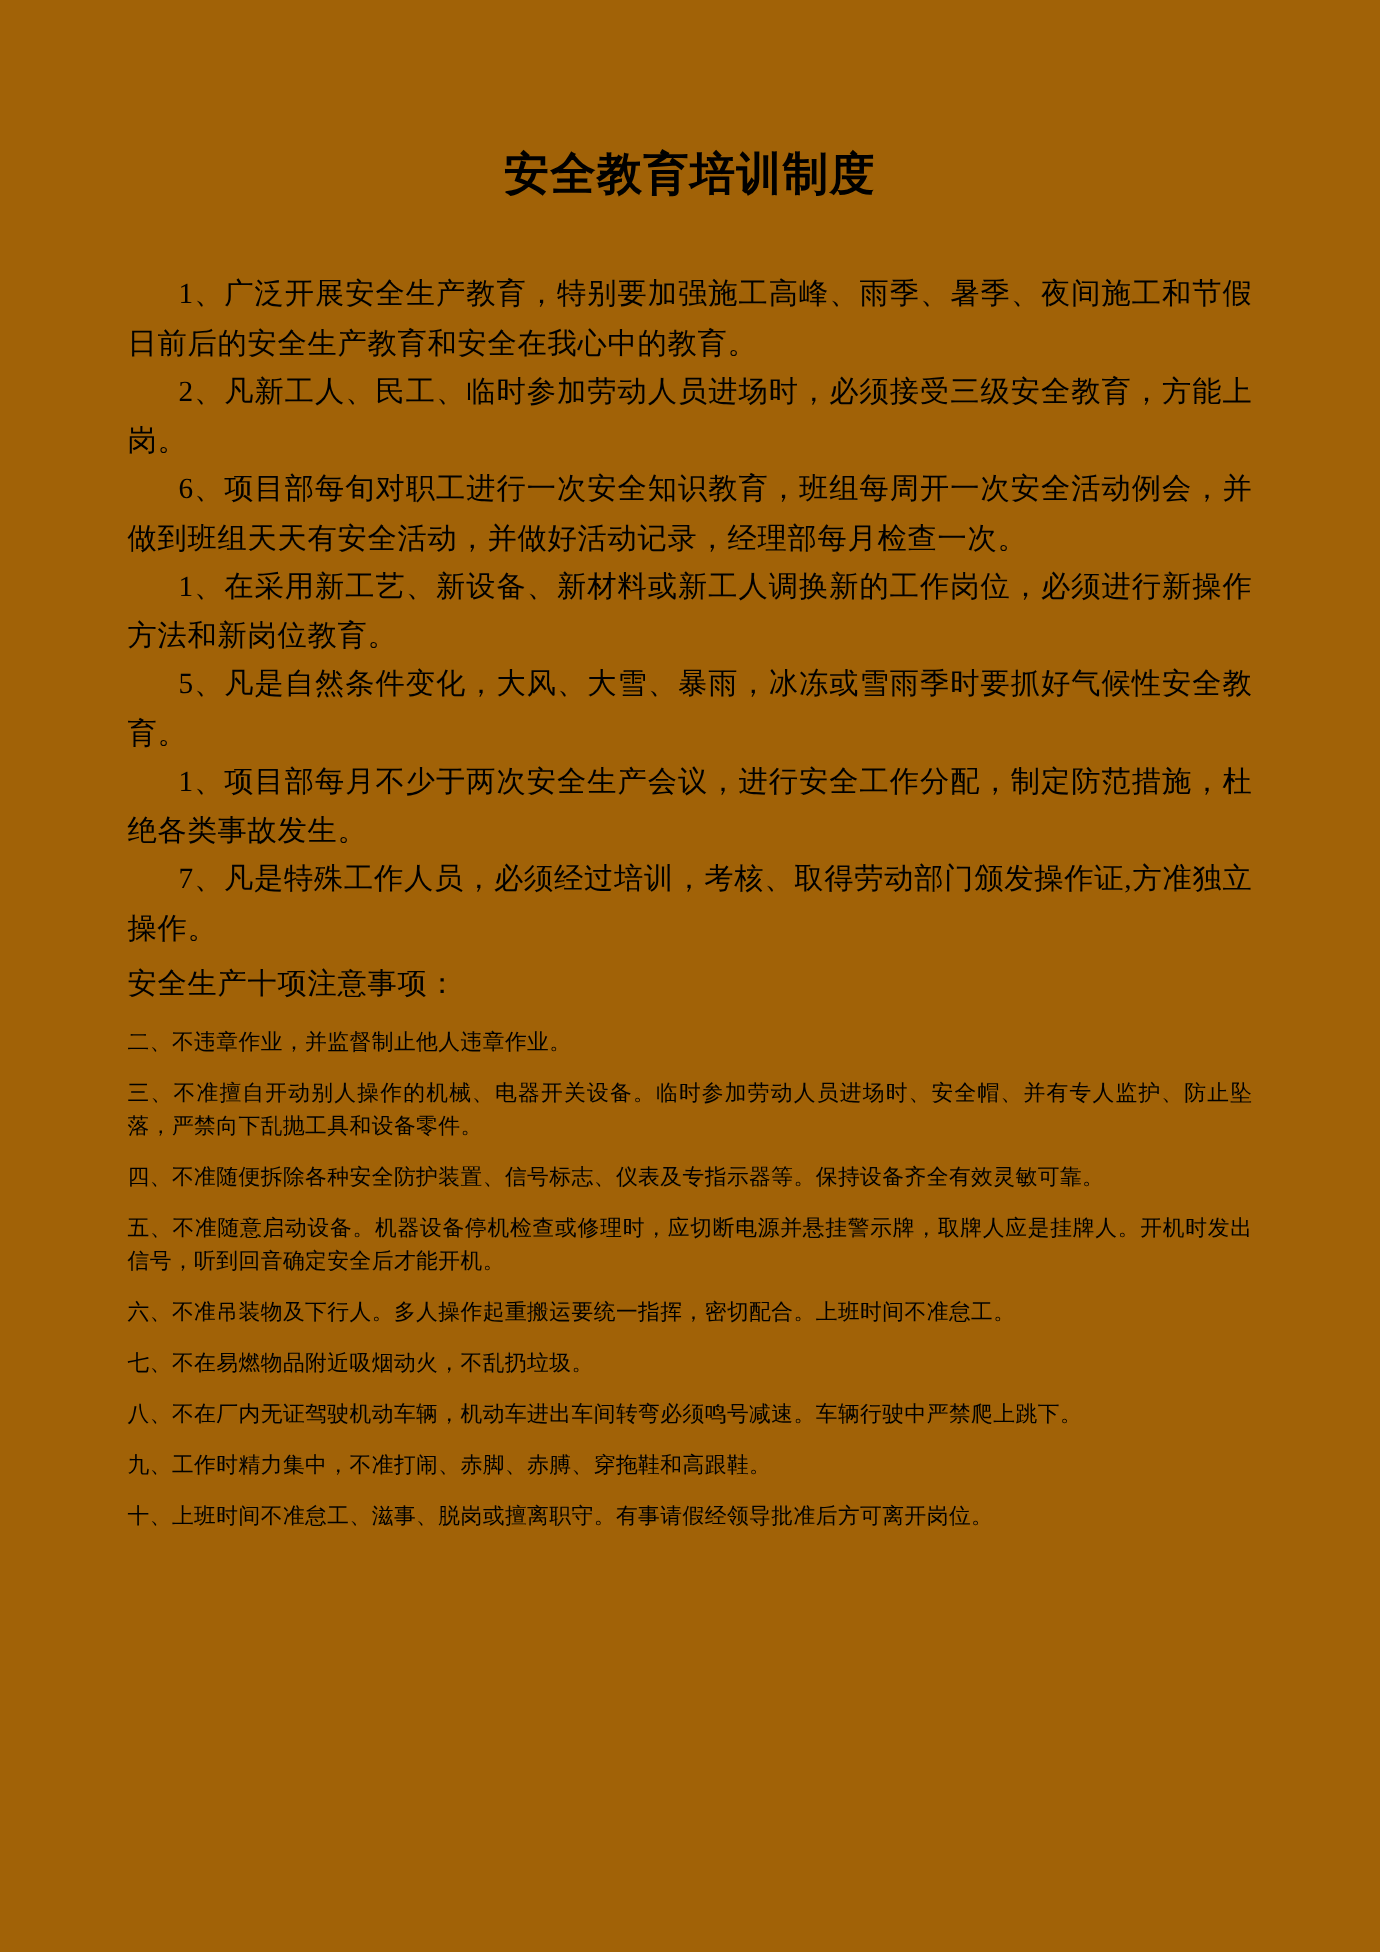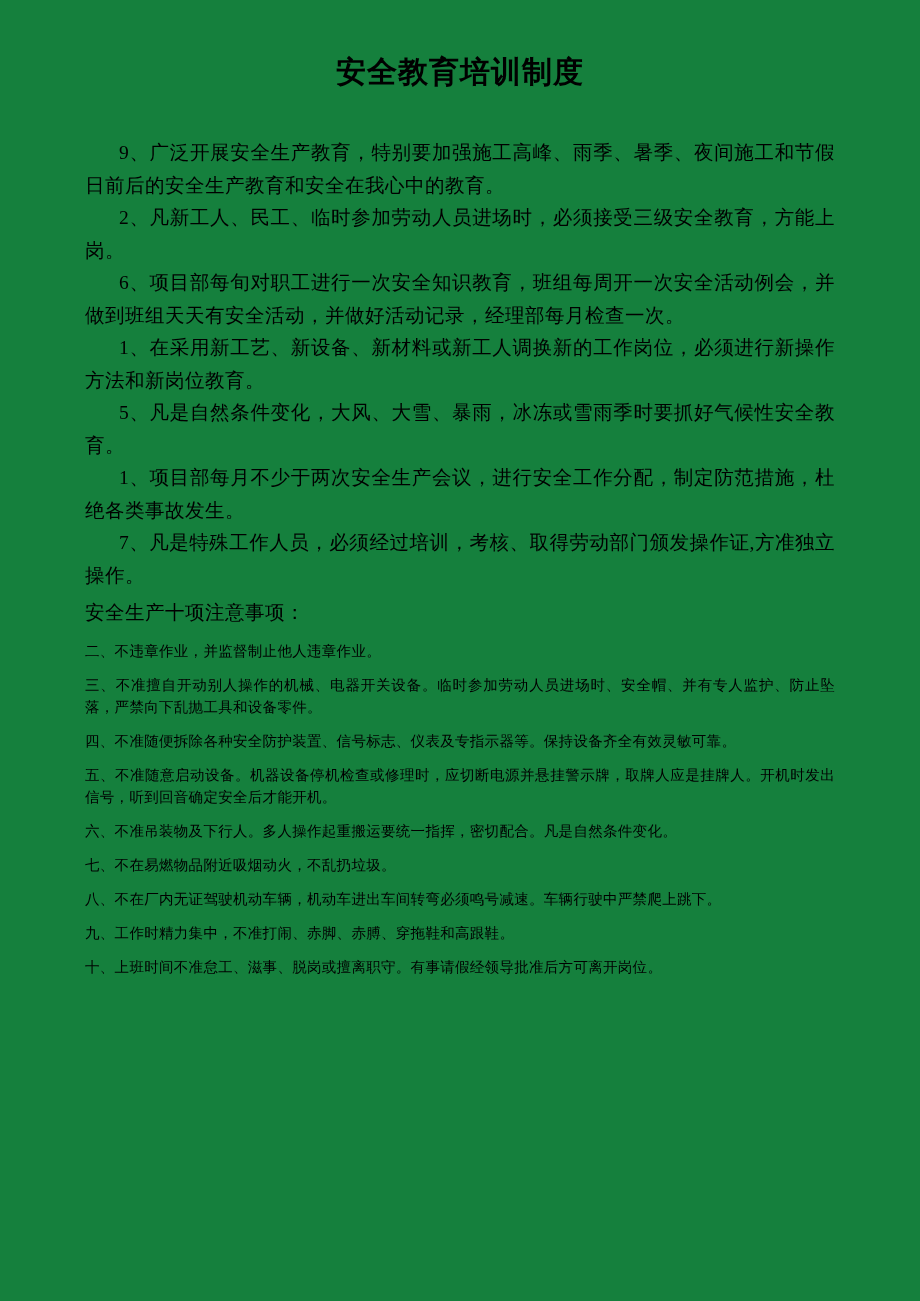--- a/index.html
+++ b/index.html
@@ -5,23 +5,23 @@
   html, body {
     margin: 0;
     padding: 0;
     background: #ffffff;
   }
   .page {
     position: relative;
     width: 920px;
     height: 1301px;
     margin: 0 auto;
-    background: #15803d;
+    background: #a16207;
     box-sizing: border-box;
-    padding: 52px 85px 0 85px;
+    padding: 96px 85px 0 85px;
     color: #000000;
     font-family: "Liberation Serif", "DejaVu Serif", serif;
   }
   .doc-title {
     margin: 0 0 44px 0;
     text-align: center;
     font-size: 30px;
     font-weight: bold;
     letter-spacing: 1px;
   }
@@ -55,36 +55,36 @@
   }
 </style>
 </head>
 <body>
 
 <div class="page">
 
   <h1 class="doc-title">安全教育培训制度</h1>
 
   <div class="body-paragraphs">
-    <p class="para">9、广泛开展安全生产教育，特别要加强施工高峰、雨季、暑季、夜间施工和节假日前后的安全生产教育和安全在我心中的教育。</p>
+    <p class="para">1、广泛开展安全生产教育，特别要加强施工高峰、雨季、暑季、夜间施工和节假日前后的安全生产教育和安全在我心中的教育。</p>
     <p class="para">2、凡新工人、民工、临时参加劳动人员进场时，必须接受三级安全教育，方能上岗。</p>
     <p class="para">6、项目部每旬对职工进行一次安全知识教育，班组每周开一次安全活动例会，并做到班组天天有安全活动，并做好活动记录，经理部每月检查一次。</p>
     <p class="para">1、在采用新工艺、新设备、新材料或新工人调换新的工作岗位，必须进行新操作方法和新岗位教育。</p>
     <p class="para">5、凡是自然条件变化，大风、大雪、暴雨，冰冻或雪雨季时要抓好气候性安全教育。</p>
     <p class="para">1、项目部每月不少于两次安全生产会议，进行安全工作分配，制定防范措施，杜绝各类事故发生。</p>
     <p class="para">7、凡是特殊工作人员，必须经过培训，考核、取得劳动部门颁发操作证,方准独立操作。</p>
   </div>
 
   <h2 class="section-heading">安全生产十项注意事项：</h2>
 
   <div class="notes">
     <p class="note">二、不违章作业，并监督制止他人违章作业。</p>
     <p class="note">三、不准擅自开动别人操作的机械、电器开关设备。临时参加劳动人员进场时、安全帽、并有专人监护、防止坠落，严禁向下乱抛工具和设备零件。</p>
     <p class="note">四、不准随便拆除各种安全防护装置、信号标志、仪表及专指示器等。保持设备齐全有效灵敏可靠。</p>
     <p class="note">五、不准随意启动设备。机器设备停机检查或修理时，应切断电源并悬挂警示牌，取牌人应是挂牌人。开机时发出信号，听到回音确定安全后才能开机。</p>
-    <p class="note">六、不准吊装物及下行人。多人操作起重搬运要统一指挥，密切配合。凡是自然条件变化。</p>
+    <p class="note">六、不准吊装物及下行人。多人操作起重搬运要统一指挥，密切配合。上班时间不准怠工。</p>
     <p class="note">七、不在易燃物品附近吸烟动火，不乱扔垃圾。</p>
     <p class="note">八、不在厂内无证驾驶机动车辆，机动车进出车间转弯必须鸣号减速。车辆行驶中严禁爬上跳下。</p>
     <p class="note">九、工作时精力集中，不准打闹、赤脚、赤膊、穿拖鞋和高跟鞋。</p>
     <p class="note">十、上班时间不准怠工、滋事、脱岗或擅离职守。有事请假经领导批准后方可离开岗位。</p>
   </div>
 
 </div>
 
 </body></html>

